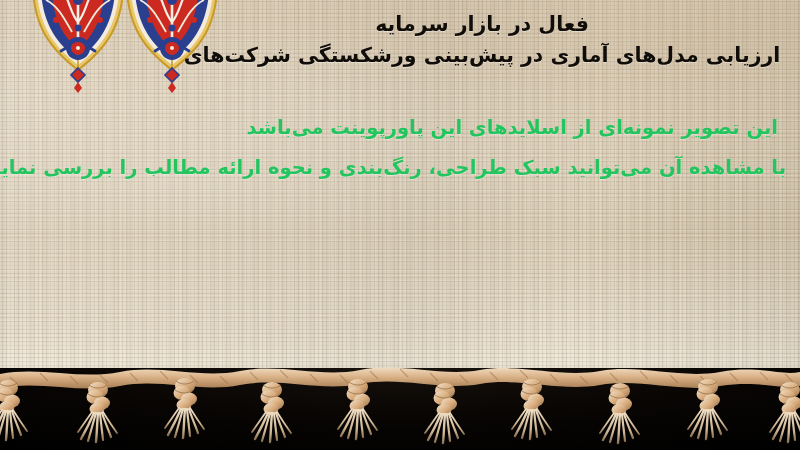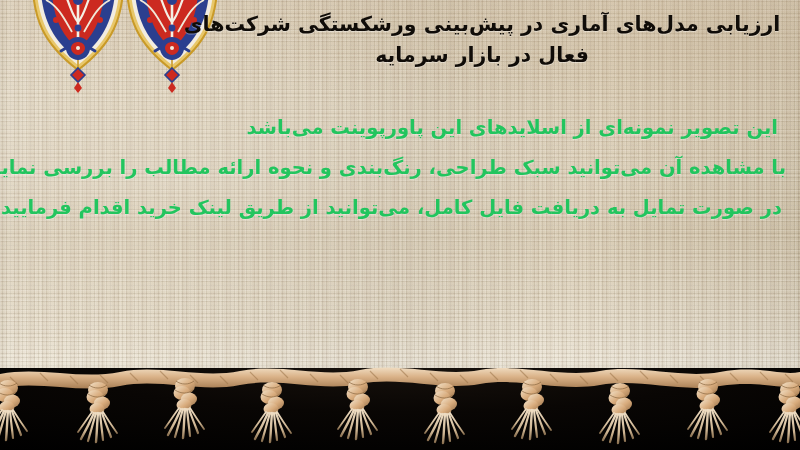--- a/index.html
+++ b/index.html
@@ -158,28 +158,27 @@
 
     <g transform="translate(172,30)">
       <use href="#medallion"></use>
     </g>
     <g transform="translate(172,48)">
       <use href="#pendant"></use>
     </g>
   </svg>
 
   <div class="title">
+    <div>فعال در بازار سرمایه</div>
     <div>ارزیابی مدل‌های آماری در پیش‌بینی ورشکستگی شرکت‌های</div>
-    <div>فعال در بازار سرمایه</div>
   </div>
 
   <div class="body-block">
     <div class="body-line l1">این تصویر نمونه‌ای از اسلایدهای این پاورپوینت می‌باشد</div>
     <div class="body-line l2">با مشاهده آن می‌توانید سبک طراحی، رنگ‌بندی و نحوه ارائه مطالب را بررسی نمایید</div>
-    <div class="body-line l3">در صورت تمایل به دریافت فایل کامل، می‌توانید از طریق لینک خرید اقدام فرمایید</div>
   </div>
 
   <div class="fringe-zone"></div>
 
   <svg class="fringe-svg" viewBox="0 0 800 98">
     <defs>
       <linearGradient id="ropeG" x1="0" y1="0" x2="0" y2="1">
         <stop offset="0%" stop-color="#f0dcc0"></stop>
         <stop offset="45%" stop-color="#d9b187"></stop>
         <stop offset="100%" stop-color="#a87f55"></stop>

